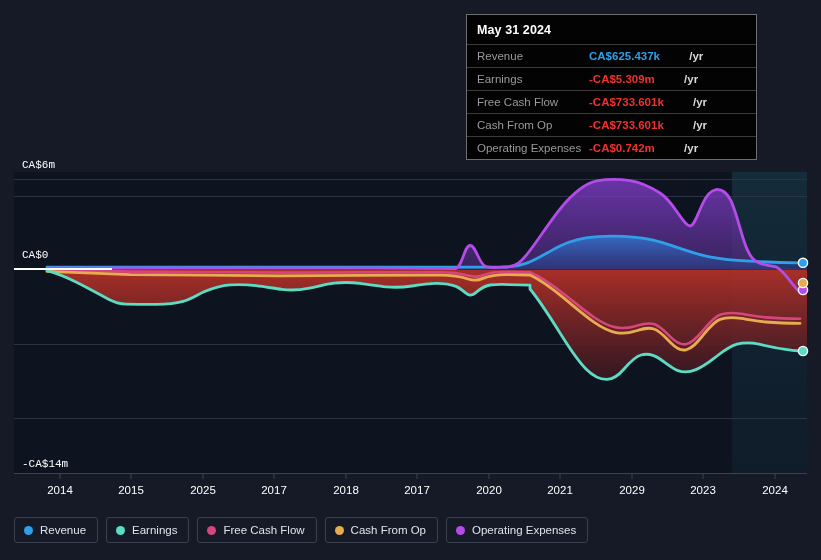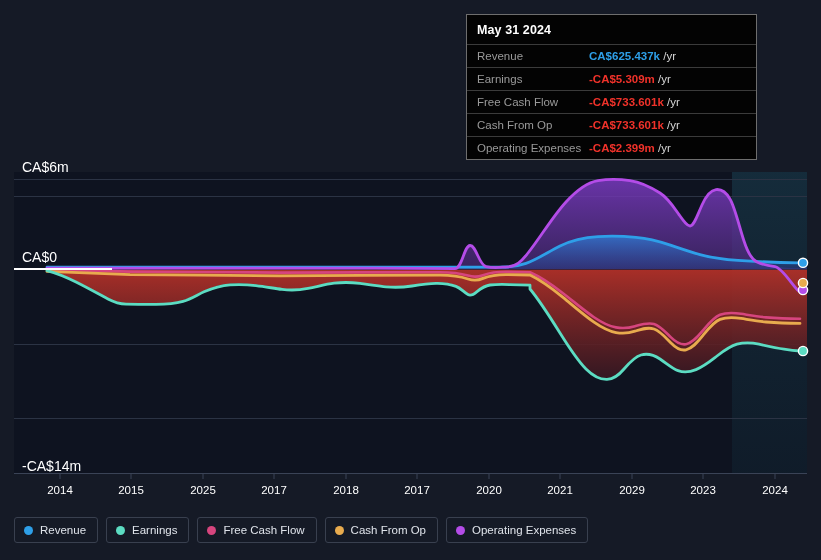--- a/index.html
+++ b/index.html
@@ -30,30 +30,30 @@
     display:flex;align-items:center;
     border-top:1px solid #3b3b3b;
     padding:3px 10px 3px 10px;
     min-height:16px;
   }
   .tt-label{
     color:#9a9a9a;font-size:11.5px;width:112px;flex:none;
   }
   .tt-val{font-size:11.5px;white-space:nowrap;}
   .tt-val .amt{font-weight:bold;text-align:right;}
-  .tt-val .unit{color:#d8d8d8;font-weight:normal;}
+  .tt-val .unit{color:#d8d8d8;font-weight:bold;margin-left:26px;}
   .tt-sub{border-top:none;padding-top:1px;padding-bottom:5px;}
   .tt-sub .tt-label{width:112px;}
   .tt-margin-text{color:#d8d8d8;font-size:11.5px;}
   .c-rev{color:#2e9fe8;}
   .c-neg{color:#f0322a;margin-top:16px;}
 
   
   .axis-lbl{
-    position:absolute;color:#ffffff;font-size:14px;white-space:nowrap;
+    position:absolute;color:#ffffff;font-size:11px;white-space:nowrap;font-family:Liberation Mono, monospace;
   }
   #lbl-top{left:22px;top:159px;}
   #lbl-zero{left:22px;top:249px;}
   #lbl-bottom{left:22px;top:458px;text-align:center;}
 
   .xtick{
     position:absolute;color:#ffffff;font-size:11.5px;
     transform:translateX(-50%);top:484px;white-space:nowrap;
   }
 
@@ -351,21 +351,21 @@
       <div class="tt-val"><span class="amt c-neg">-CA$733.601k</span> <span class="unit">/yr</span></div>
     </div>
 
     <div class="tt-row">
       <div class="tt-label">Cash From Op</div>
       <div class="tt-val"><span class="amt c-neg">-CA$733.601k</span> <span class="unit">/yr</span></div>
     </div>
 
     <div class="tt-row">
       <div class="tt-label">Operating Expenses</div>
-      <div class="tt-val"><span class="amt c-neg">-CA$2.399m</span> <span class="unit">/yr</span></div>
+      <div class="tt-val"><span class="amt c-neg">-CA$0.742m</span> <span class="unit">/yr</span></div>
     </div>
   </div>
 
   <div class="legend">
     <div class="leg-item">
       <span class="leg-dot" id="dot0" style="background: rgb(46, 159, 232);"></span>
       <span class="leg-txt">Revenue</span>
     </div>
     <div class="leg-item">
       <span class="leg-dot" id="dot1" style="background: rgb(92, 220, 194);"></span>

